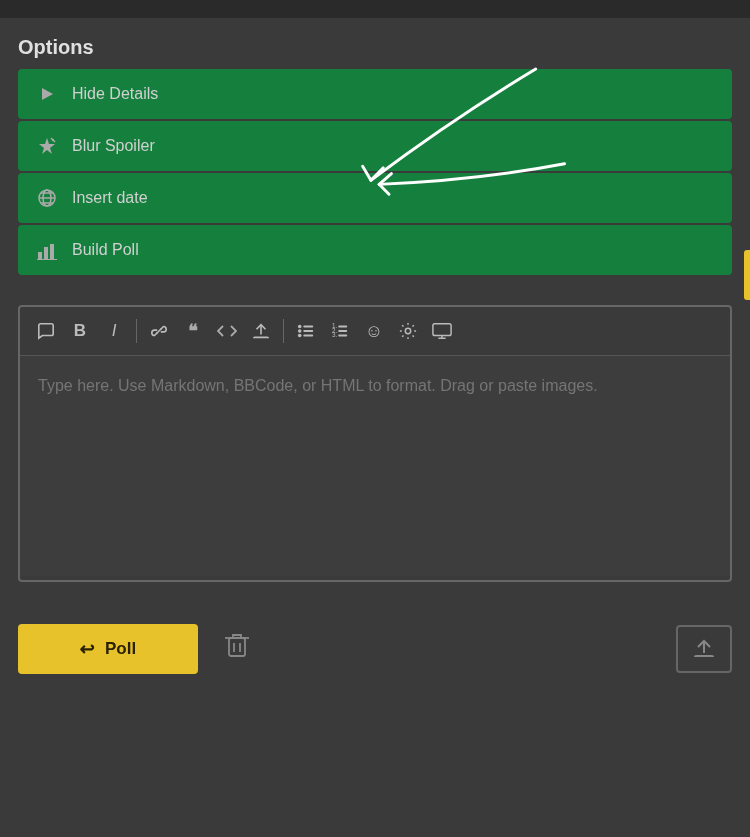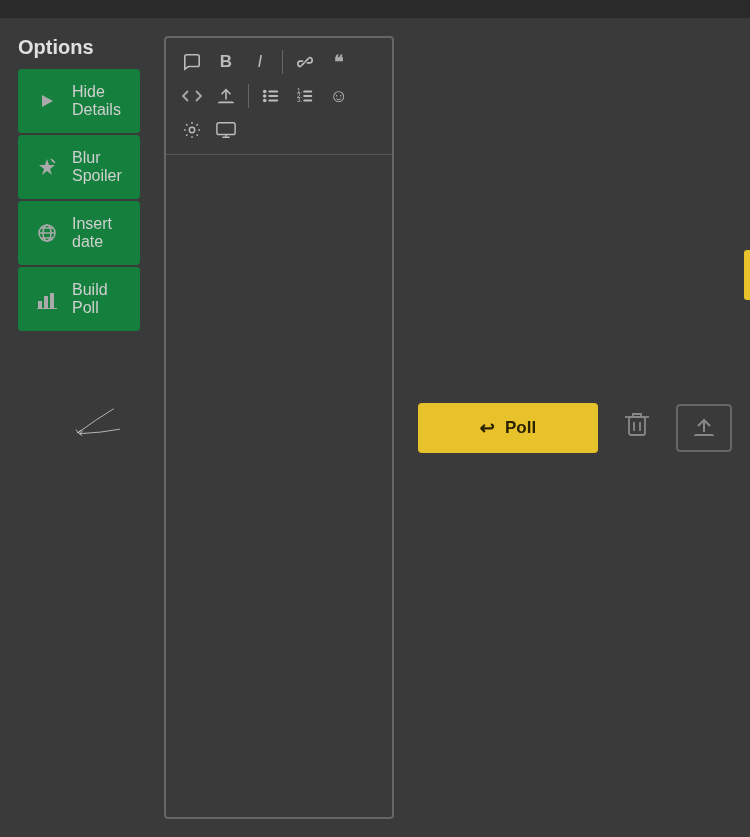--- a/index.html
+++ b/index.html
@@ -17,22 +17,22 @@
     
     .top-strip {
       background: #2a2a2a;
       height: 18px;
       width: 100%;
     }
 
     .main-container {
       padding: 18px 18px 18px 18px;
       display: flex;
-      flex-direction: row;
-      gap: 24px;
+      flex-direction: column;
+      gap: 30px;
       flex: 1;
     }
 
     
     .options-panel {
       background: #3a3a3a;
     }
 
     .options-title {
       font-size: 20px;
@@ -349,20 +349,21 @@
       <button class="toolbar-btn" title="Preview">
         <svg width="20" height="18" viewBox="0 0 22 18" fill="none" stroke="currentColor" stroke-width="1.6">
           <rect x="1" y="1" width="20" height="13" rx="2"></rect>
           <line x1="7" y1="17" x2="15" y2="17"></line>
           <line x1="11" y1="14" x2="11" y2="17"></line>
         </svg>
       </button>
 
     </div>
 
+    <textarea class="editor-textarea" placeholder="Type here. Use Markdown, BBCode, or HTML to format. Drag or paste images." style=""></textarea>
   </div>
 
   <div class="action-bar">
 
     <button class="reply-button">
       <span class="reply-arrow-icon">↩</span>
       <span>Poll</span>
     </button>
 
     <button class="delete-btn" title="Delete">

